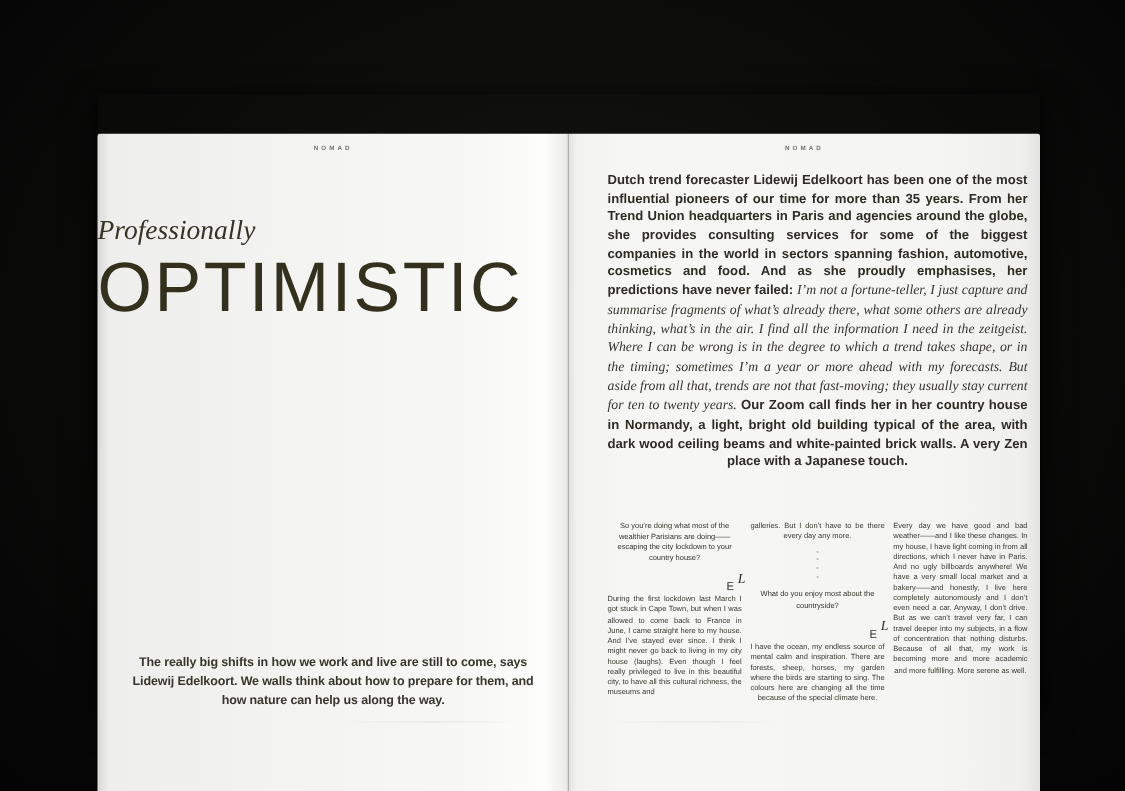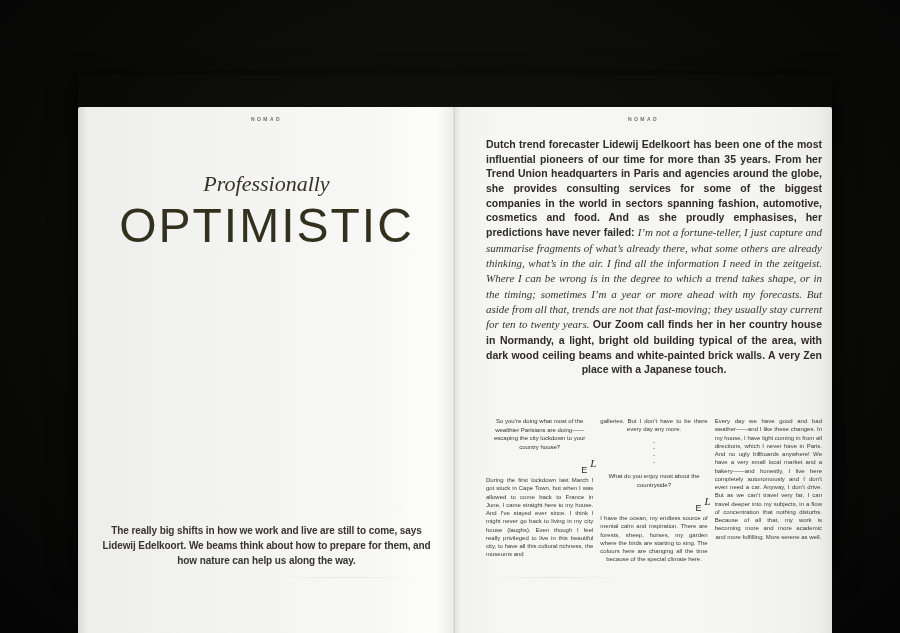--- a/index.html
+++ b/index.html
@@ -11,23 +11,23 @@
           border-radius:2px;box-shadow:0 10px 28px rgba(0,0,0,0.75), 0 2px 6px rgba(0,0,0,0.6);}
   .page{position:relative;width:377px;height:608px;margin-top:32px;}
   .page-left{border-radius:2px 0 0 2px;
     background:linear-gradient(to right,#d9d9d7 0%,#eeeeec 2.5%,#f3f3f1 40%,#f8f8f6 82%,#fdfdfc 95%,#ececea 99.4%,#c9c9c7 100%);}
   .page-right{border-radius:0 2px 2px 0;
     background:linear-gradient(to right,#e2e2e0 0%,#f2f2f0 1.6%,#f6f6f4 12%,#f5f5f3 78%,#efefed 96%,#e3e3e1 100%);}
 
   .running-head{position:absolute;top:9px;left:0;right:0;text-align:center;
     font-size:5px;font-weight:700;letter-spacing:2.4px;color:#72706a;}
 
-  .title-block{position:absolute;top:64px;left:0;right:0;text-align:center;}
+  .title-block{position:absolute;top:64px;left:0;right:0;text-align:left;}
   .kicker{font-family:"Liberation Serif",serif;font-style:italic;font-size:22px;color:#363325;}
-  .title{margin:5px 0 0;font-size:48px;font-weight:300;letter-spacing:2px;color:#33301e;line-height:1;}
+  .title{margin:5px 0 0;font-size:56px;font-weight:300;letter-spacing:2px;color:#33301e;line-height:1;}
 
   .standfirst{position:absolute;top:416px;left:20px;right:20px;margin:0;text-align:center;
     font-size:10px;line-height:1.5;font-weight:700;letter-spacing:-0.1px;color:#37352c;}
 
   .folio{position:absolute;bottom:14px;left:0;right:0;text-align:center;
     font-size:5px;letter-spacing:1px;color:#93918b;}
 
   .intro{position:absolute;top:30px;left:31px;width:336px;margin:0;
     text-align:justify;text-align-last:center;
     font-size:10.5px;line-height:1.4;font-weight:600;color:#2e2c25;}
@@ -59,21 +59,21 @@
 <div class="stage">
 
   <div class="spread">
 
     <section class="page page-left">
       <div class="running-head">NOMAD</div>
       <div class="title-block">
         <div class="kicker">Professionally</div>
         <h1 class="title">OPTIMISTIC</h1>
       </div>
-      <p class="standfirst">The really big shifts in how we work and live are still to come, says Lidewij Edelkoort. We beams think about how to prepare for them, and how nature can help us along the way.</p>
+      <p class="standfirst">The really big shifts in how we work and live are still to come, says Lidewij Edelkoort. We walls think about how to prepare for them, and how nature can help us along the way.</p>
       <div class="folio">46</div>
     </section>
 
     <section class="page page-right">
       <div class="running-head">NOMAD</div>
 
       <p class="intro"><span>Dutch trend forecaster Lidewij Edelkoort has been one of the most influential pioneers of our time for more than 35 years. From her Trend Union headquarters in Paris and agencies around the globe, she provides consulting services for some of the biggest companies in the world in sectors spanning fashion, automotive, cosmetics and food. And as she proudly emphasises, her predictions have never failed: </span><span class="serif-italic">I’m not a fortune-teller, I just capture and summarise fragments of what’s already there, what some others are already thinking, what’s in the air. I find all the information I need in the zeitgeist. Where I can be wrong is in the degree to which a trend takes shape, or in the timing; sometimes I’m a year or more ahead with my forecasts. But aside from all that, trends are not that fast-moving; they usually stay current for ten to twenty years. </span><span>Our Zoom call finds her in her country house in Normandy, a light, bright old building typical of the area, with dark wood ceiling beams and white-painted brick walls. A very Zen place with a Japanese touch.</span></p>
 
       <div class="columns">
 

